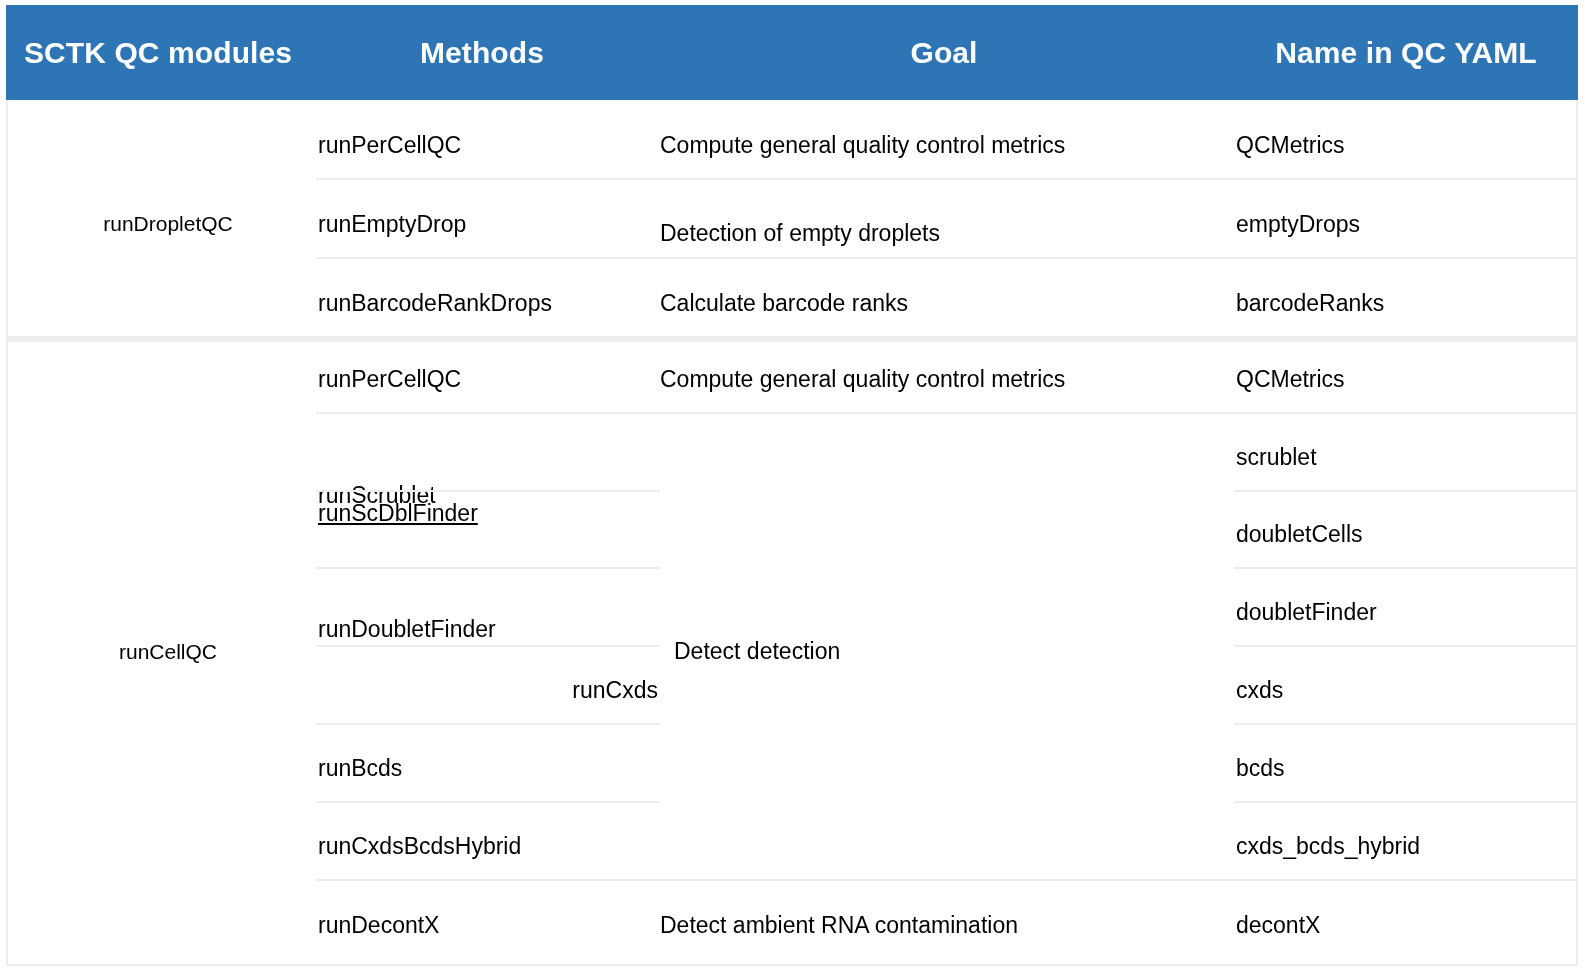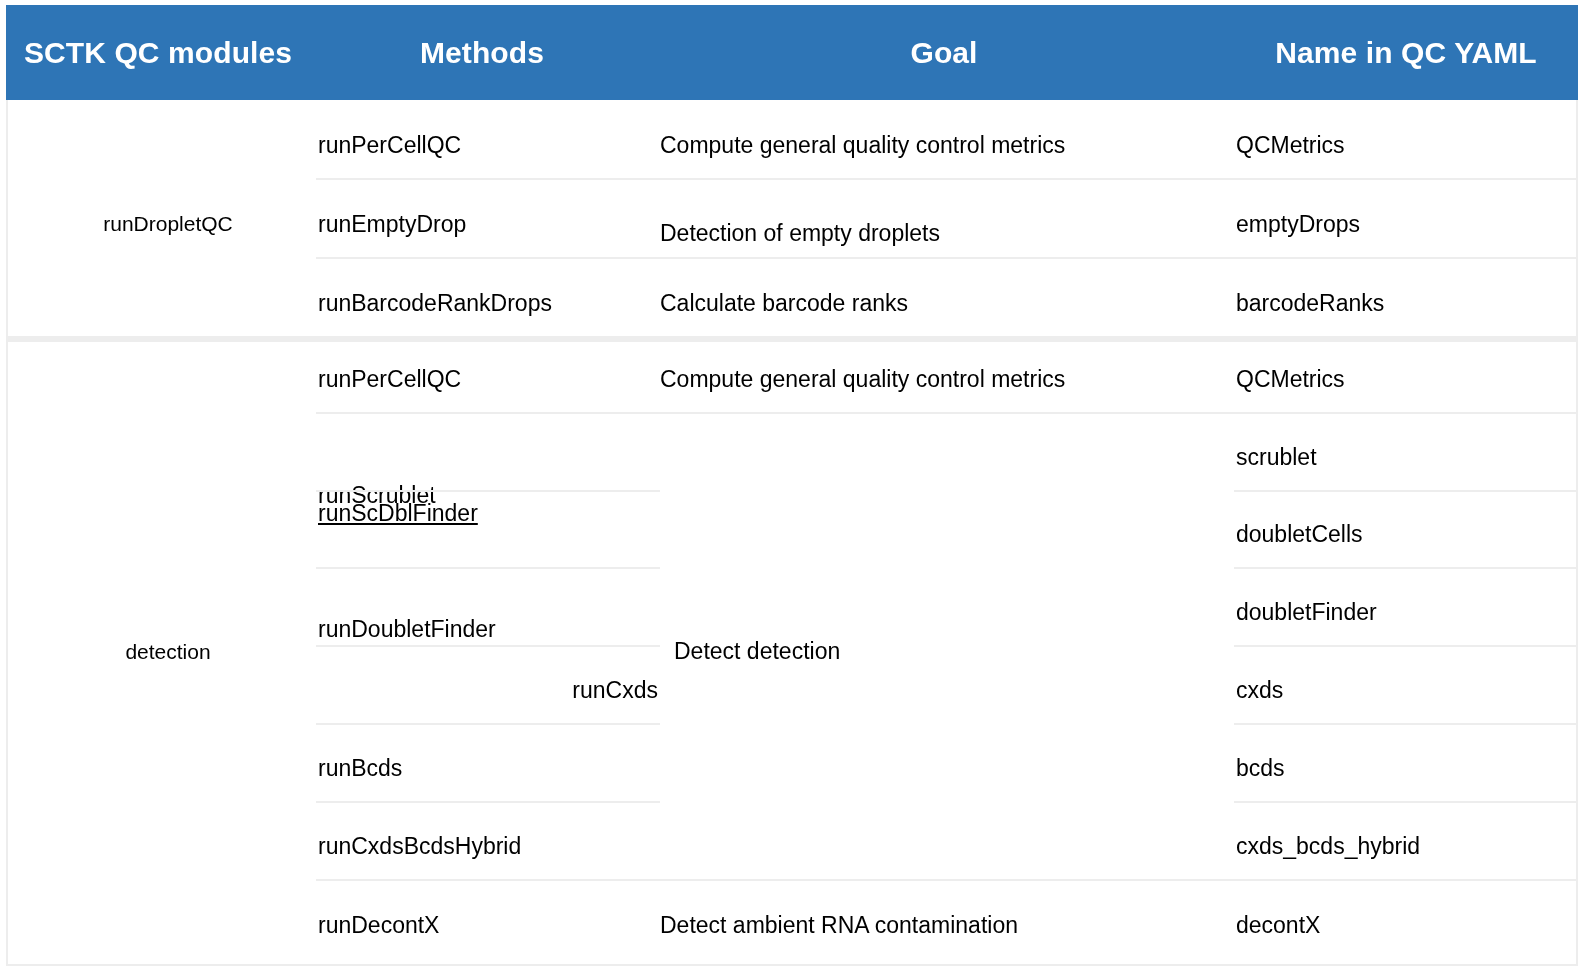--- a/index.html
+++ b/index.html
@@ -142,21 +142,21 @@
     <div class="cell col-yaml" style="top:111px;">emptyDrops</div>
     <div class="divider div-meth" style="top:157px;"></div>
     <div class="divider div-goalyaml" style="top:157px;"></div>
 
     <div class="cell col-methods" style="top:190px;">runBarcodeRankDrops</div>
     <div class="cell col-yaml" style="top:190px;">barcodeRanks</div>
     <div class="cell col-goal" style="top:190px;">Calculate barcode ranks</div>
 
     <div class="section-sep" style="top:236px;"></div>
 
-    <div class="group-cell" style="top:540px;">detection</div>
+    <div class="group-cell" style="top:540px;">runCellQC</div>
 
     <div class="cell col-methods" style="top:266px;">runPerCellQC</div>
     <div class="cell col-goal" style="top:266px;">Compute general quality control metrics</div>
     <div class="cell col-yaml" style="top:266px;">QCMetrics</div>
     <div class="divider div-meth" style="top:312px;"></div>
     <div class="divider div-goalyaml" style="top:312px;"></div>
 
     <div class="cell col-methods" style="top:344px;margin-top:38px;">runScrublet</div>
     <div class="cell col-yaml" style="top:344px;">scrublet</div>
     <div class="divider div-meth" style="top:390px;"></div>

